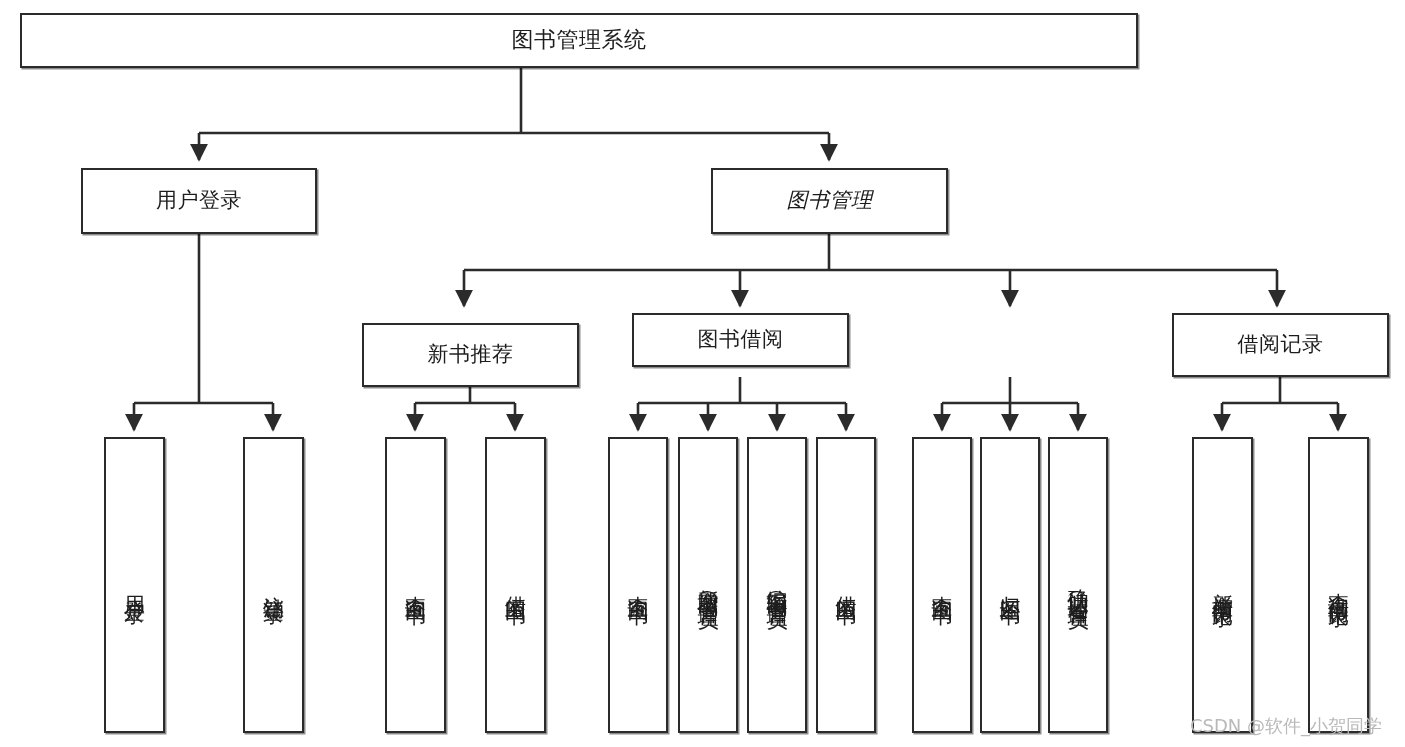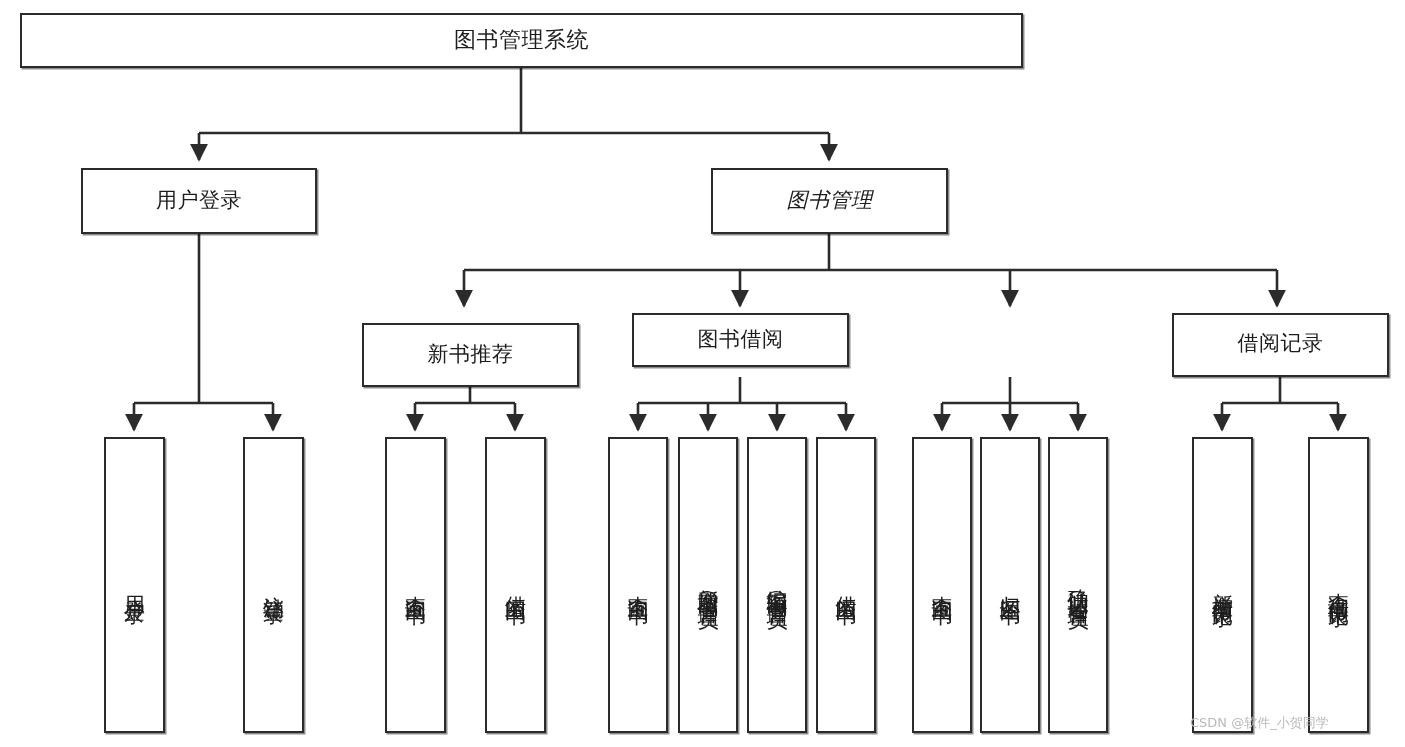--- a/index.html
+++ b/index.html
@@ -60,21 +60,21 @@
     writing-mode: vertical-rl;
     text-orientation: upright;
     font-size: 21px;
     line-height: 1.05;
     letter-spacing: 3px;
     max-height: 100%;
   }
   .watermark {
     position: absolute;
     color: #b9b9b9;
-    font-size: 13px;
+    font-size: 18px;
     white-space: nowrap;
     font-family: "DejaVu Sans", "Liberation Sans", sans-serif;
   }
 </style>
 </head>
 <body>
 
 <div id="diagram-root">
 
   <svg class="connectors" viewBox="0 0 1405 747" xmlns="http://www.w3.org/2000/svg">
@@ -120,38 +120,38 @@
       <path d="M 1010 403 L 1010 430" marker-end="url(#arrow)"></path>
       <path d="M 1078 403 L 1078 430" marker-end="url(#arrow)"></path>
 
       <path d="M 1280 377 L 1280 403"></path>
       <path d="M 1222 403 L 1338 403"></path>
       <path d="M 1222 403 L 1222 430" marker-end="url(#arrow)"></path>
       <path d="M 1338 403 L 1338 430" marker-end="url(#arrow)"></path>
     </g>
   </svg>
 
-  <div class="node root horiz" style="left:20px; top:13px; width:1003px; height:55px;">
+  <div class="node root horiz" style="left:20px; top:13px; width:1118px; height:55px;">
     <span class="label">图书管理系统</span>
   </div>
 
   <div class="node horiz" style="left:81px; top:168px; width:236px; height:66px;">
     <span class="label">用户登录</span>
   </div>
   <div class="node horiz" style="left:711px; top:168px; width:237px; height:66px;font-style:italic;">
     <span class="label">图书管理</span>
   </div>
 
   <div class="node horiz" style="left:362px; top:323px; width:217px; height:64px;">
     <span class="label">新书推荐</span>
   </div>
   <div class="node horiz" style="left:632px; top:313px; width:217px; height:54px;">
     <span class="label">图书借阅</span>
   </div>
-  <div class="node horiz" style="left:1172px; top:313px; width:217px; height:64px;font-family:Liberation Mono, monospace;">
+  <div class="node horiz" style="left:1172px; top:313px; width:217px; height:64px;">
     <span class="label">借阅记录</span>
   </div>
 
   <div class="node vert" style="left:104px; top:437px; width:61px; height:296px;">
     <span class="label">用户登录</span>
   </div>
   <div class="node vert" style="left:243px; top:437px; width:61px; height:296px;">
     <span class="label">注销登录</span>
   </div>
 

